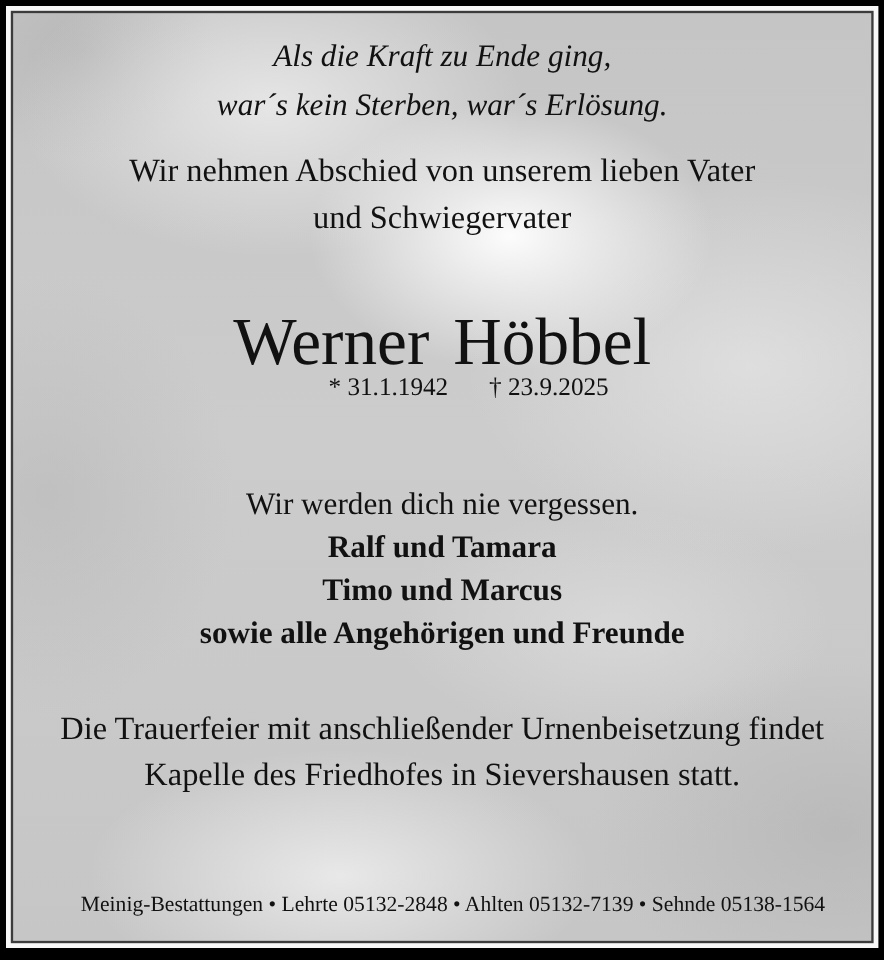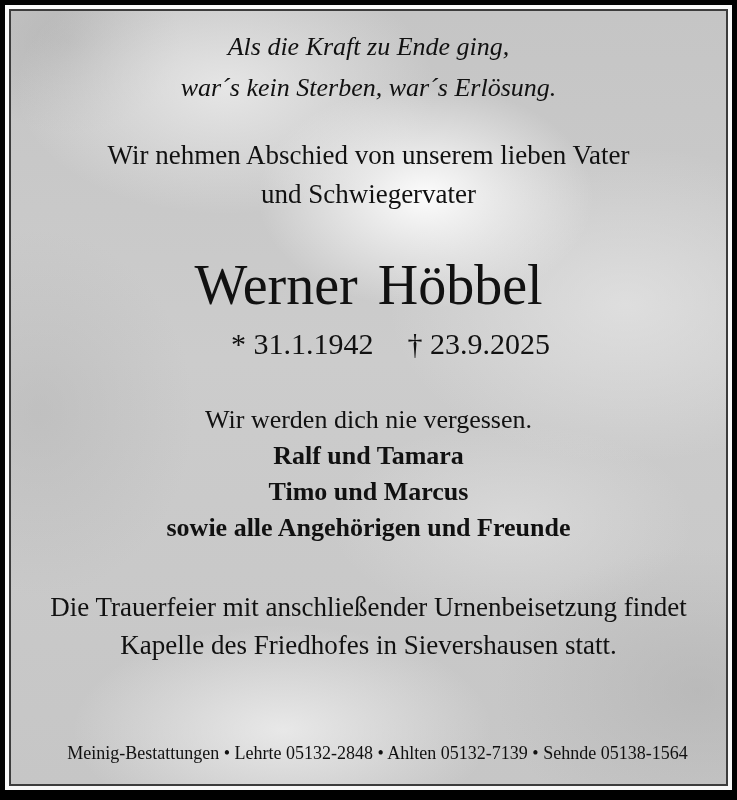--- a/index.html
+++ b/index.html
@@ -55,34 +55,34 @@
     text-align: center;
     white-space: nowrap;
   }
   .quote {
     top: 15px;
     font-style: italic;
     font-size: 26px;
     line-height: 41px;
   }
   .intro {
-    top: 125px;
+    top: 112px;
     font-size: 27px;
     line-height: 39px;
   }
   .name {
     top: 244px;
     font-size: 56px;
     line-height: 60px;
     font-weight: normal;
     word-spacing: 6px;
   }
   .dates {
-    top: 318px;
-    font-size: 30px;
+    top: 296px;
+    font-size: 21px;
     line-height: 30px;
     padding-left: 44px;
   }
   .dates .dates-row {
     display: inline-flex;
     gap: 34px;
   }
   .remembrance {
     top: 391px;
     font-size: 26px;

